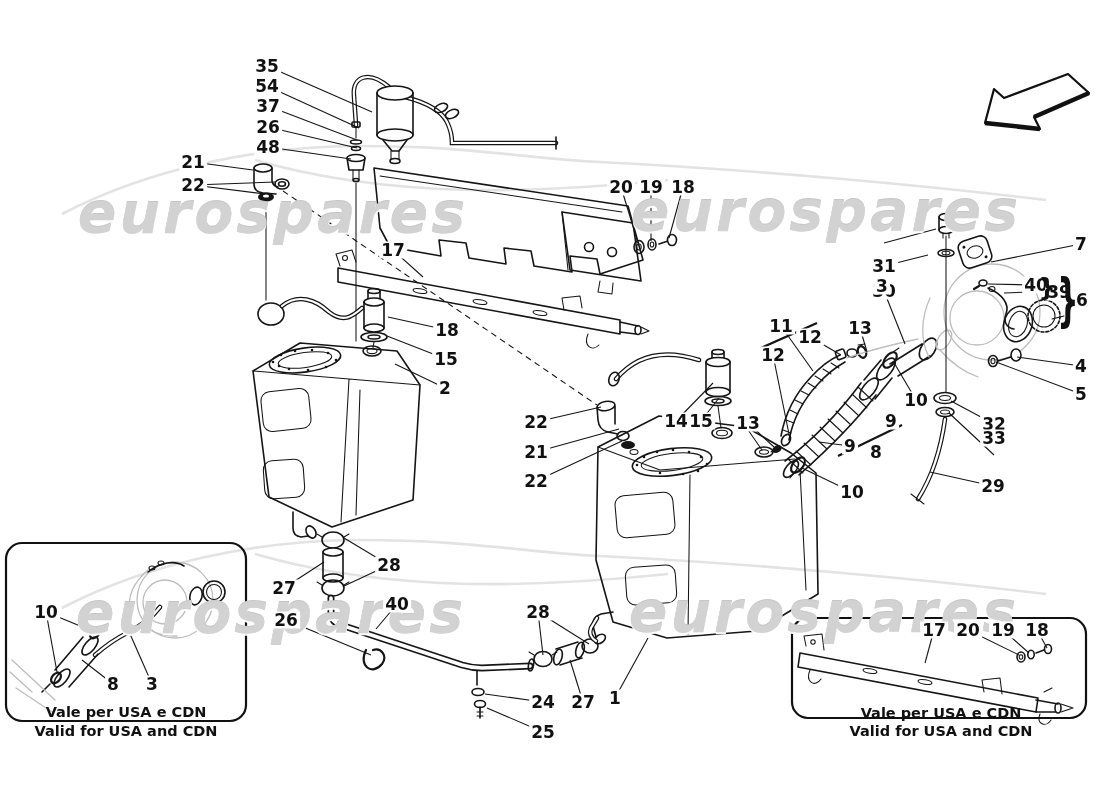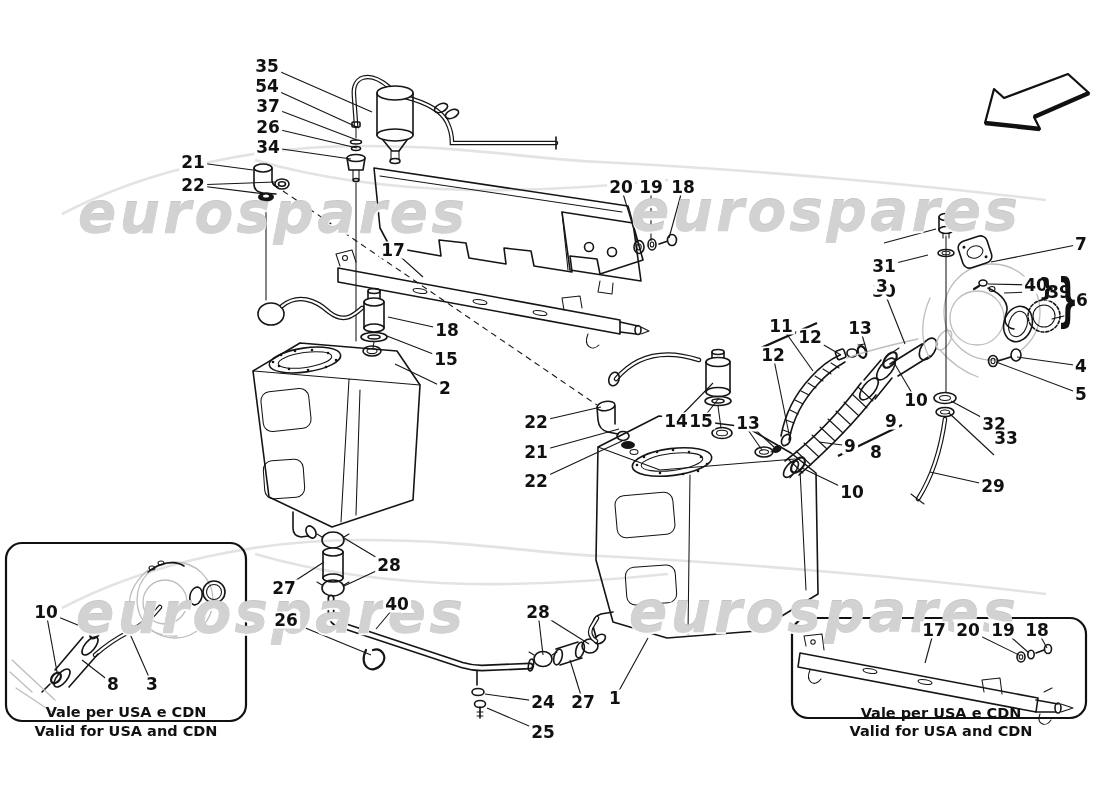--- a/index.html
+++ b/index.html
@@ -429,21 +429,21 @@
       <div class="wm" style="left: 826px; top: 214px; color: rgb(210, 210, 210);">eurospares</div>
       <div class="wm" style="left: 271px; top: 616px; color: rgb(210, 210, 210);">eurospares</div>
       <div class="wm" style="left: 824px; top: 615px; color: rgb(210, 210, 210);">eurospares</div>
     </div>
 
   <div id="label-layer">
       <div class="callout" style="left: 267px; top: 66px;">35</div>
       <div class="callout" style="left: 267px; top: 86px;">54</div>
       <div class="callout" style="left: 268px; top: 106px;">37</div>
       <div class="callout" style="left: 268px; top: 127px;">26</div>
-      <div class="callout" style="left: 268px; top: 147px;">34</div>
+      <div class="callout" style="left: 268px; top: 147px;">48</div>
       <div class="callout" style="left: 193px; top: 162px;">21</div>
       <div class="callout" style="left: 193px; top: 185px;">22</div>
       <div class="callout" style="left: 393px; top: 250px;">17</div>
       <div class="callout" style="left: 447px; top: 330px;">18</div>
       <div class="callout" style="left: 446px; top: 359px;">15</div>
       <div class="callout" style="left: 445px; top: 388px;">2</div>
       <div class="callout" style="left: 621px; top: 187px;">20</div>
       <div class="callout" style="left: 651px; top: 187px;">19</div>
       <div class="callout" style="left: 683px; top: 187px;">18</div>
       <div class="callout" style="left: 884px; top: 243px; margin-top: 48px;">30</div>
@@ -464,21 +464,21 @@
       <div class="callout" style="left: 701px; top: 421px;">15</div>
       <div class="callout" style="left: 536px; top: 422px;">22</div>
       <div class="callout" style="left: 536px; top: 452px;">21</div>
       <div class="callout" style="left: 536px; top: 481px;">22</div>
       <div class="callout" style="left: 891px; top: 421px;">9</div>
       <div class="callout" style="left: 876px; top: 452px;">8</div>
       <div class="callout" style="left: 850px; top: 446px;">9</div>
       <div class="callout" style="left: 916px; top: 400px;">10</div>
       <div class="callout" style="left: 852px; top: 492px;">10</div>
       <div class="callout" style="left: 994px; top: 424px;">32</div>
-      <div class="callout" style="left: 994px; top: 438px; margin-left: 12px;">33</div>
+      <div class="callout" style="left: 994px; top: 438px;">33</div>
       <div class="callout" style="left: 993px; top: 486px;">29</div>
       <div class="callout" style="left: 389px; top: 565px;">28</div>
       <div class="callout" style="left: 284px; top: 588px;">27</div>
       <div class="callout" style="left: 286px; top: 620px;">26</div>
       <div class="callout" style="left: 397px; top: 604px;">40</div>
       <div class="callout" style="left: 538px; top: 612px;">28</div>
       <div class="callout" style="left: 543px; top: 702px;">24</div>
       <div class="callout" style="left: 583px; top: 702px;">27</div>
       <div class="callout" style="left: 543px; top: 732px;">25</div>
       <div class="callout" style="left: 615px; top: 698px;">1</div>

